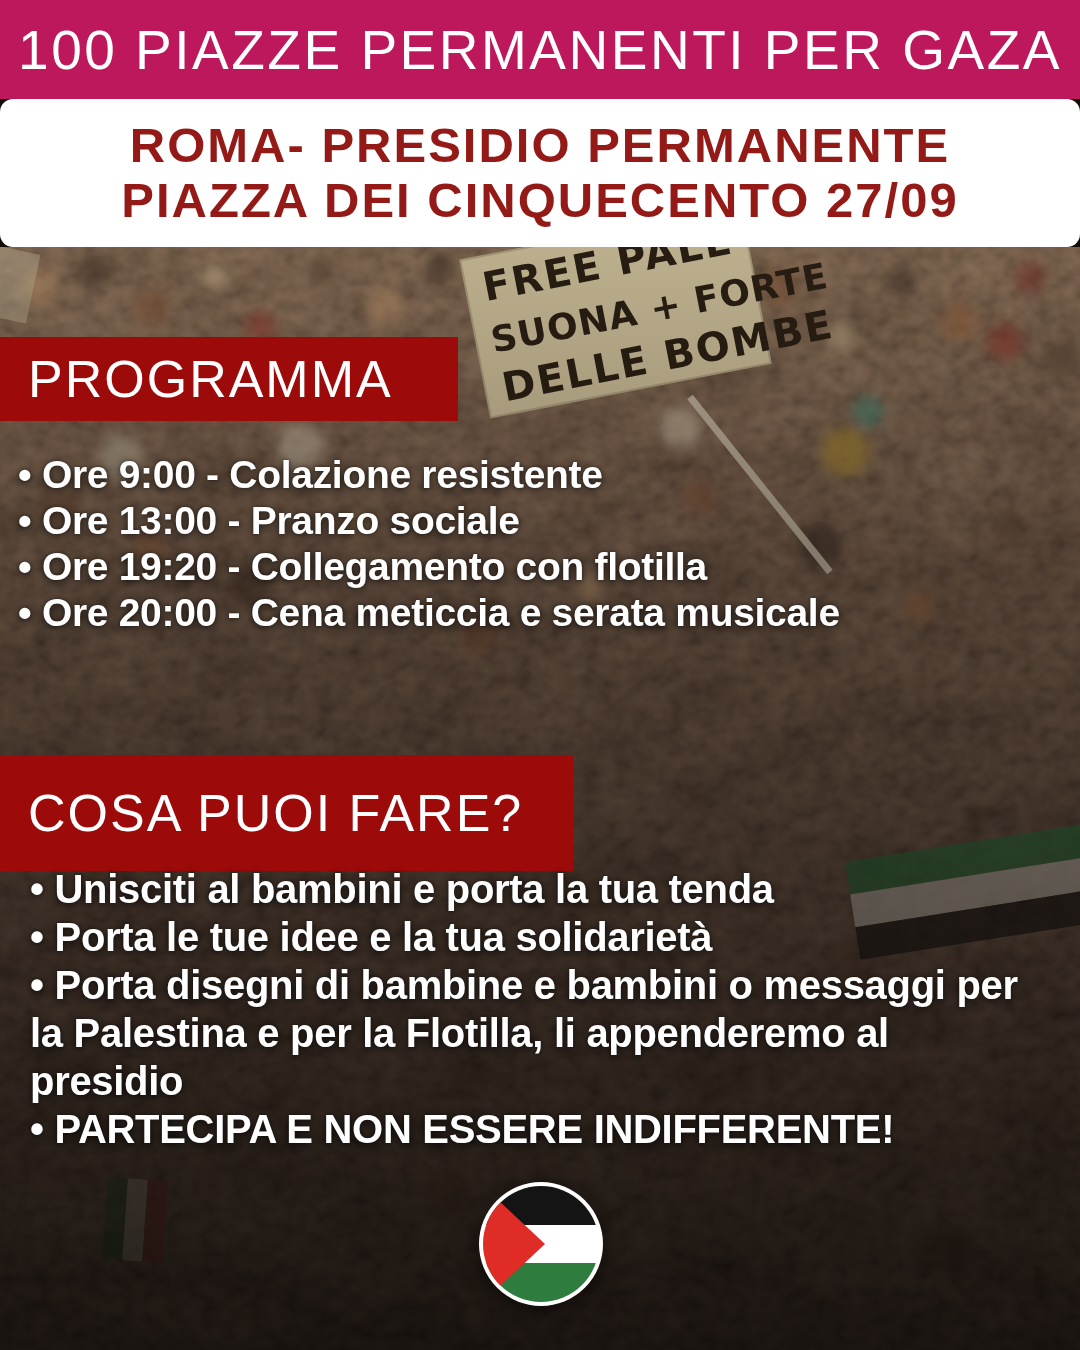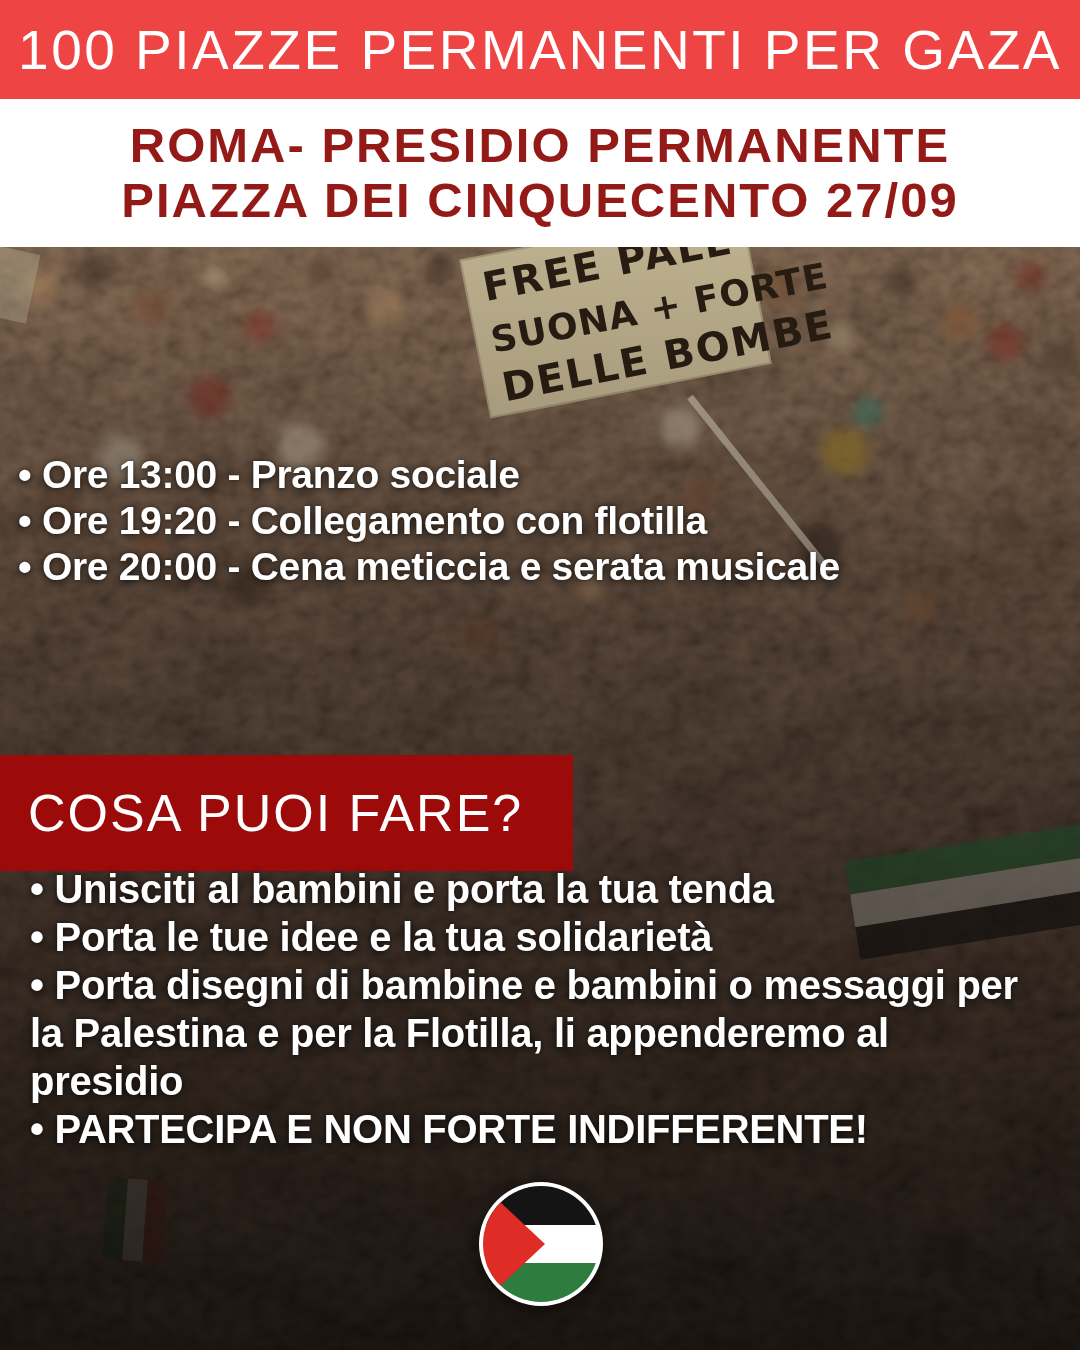--- a/index.html
+++ b/index.html
@@ -3,31 +3,31 @@
 <meta charset="utf-8">
 <style>
   html,body{margin:0;padding:0;background:#000;}
   .poster{
     position:relative; width:1080px; height:1350px; overflow:hidden;
     font-family:"Liberation Sans", sans-serif; background:#120b08;
   }
   
   .banner{
     position:absolute; left:0; top:0; width:1080px; height:99px;
-    background:#ef4444; display:flex; align-items:center; justify-content:center;
+    background:#be185d; display:flex; align-items:center; justify-content:center;
   }
   .banner-text{
     color:#ffffff; font-size:55px; font-weight:400; letter-spacing:2.5px;
     white-space:nowrap;
   }
   
   .title-band{
     position:absolute; left:0; top:99px; width:1080px; height:148px;
     background:#ffffff; display:flex; flex-direction:column;
-    align-items:center; justify-content:center;
+    align-items:center; justify-content:center;border-radius:13px;
   }
   .title-line{
     color:#941a18; font-size:49px; line-height:55px; font-weight:700;
     letter-spacing:2px; white-space:nowrap;
   }
   
   .photo{position:absolute; left:0; top:247px; width:1080px; height:1103px;}
   .photo svg{display:block;}
   
   .section-label{
@@ -162,34 +162,38 @@
       <g transform="translate(108,930) rotate(4)" opacity="0.45">
         <rect x="0" y="0" width="20" height="82" fill="#1f5c30"></rect>
         <rect x="20" y="0" width="20" height="82" fill="#cdc6b4"></rect>
         <rect x="40" y="0" width="20" height="82" fill="#8f2e2a"></rect>
       </g>
 
       <rect width="1080" height="1103" fill="url(#dark)"></rect>
     </svg>
   </div>
 
+  <div class="section-label label-programma">
+    <span>PROGRAMMA</span>
+  </div>
   <div class="list list-schedule">
+    <div>• Ore 9:00 - Colazione resistente</div>
     <div>• Ore 13:00 - Pranzo sociale</div>
     <div>• Ore 19:20 - Collegamento con flotilla</div>
     <div>• Ore 20:00 - Cena meticcia e serata musicale</div>
   </div>
 
   <div class="section-label label-cosa">
     <span>COSA PUOI FARE?</span>
   </div>
   <div class="list list-actions">
     <div>• Unisciti al bambini e porta la tua tenda</div>
     <div>• Porta le tue idee e la tua solidarietà</div>
     <div>• Porta disegni di bambine e bambini o messaggi per la Palestina e per la Flotilla, li appenderemo al presidio</div>
-    <div>• PARTECIPA E NON FORTE INDIFFERENTE!</div>
+    <div>• PARTECIPA E NON ESSERE INDIFFERENTE!</div>
   </div>
 
   <div class="flag-badge">
     <svg width="128" height="128" viewBox="-64 -64 128 128" xmlns="http://www.w3.org/2000/svg">
       <circle r="62" fill="#ffffff"></circle>
       <clipPath id="fc">
           <circle r="58"></circle>
         </clipPath>
       <g clip-path="url(#fc)">
         <rect x="-58" y="-58" width="116" height="39" fill="#141414"></rect>

